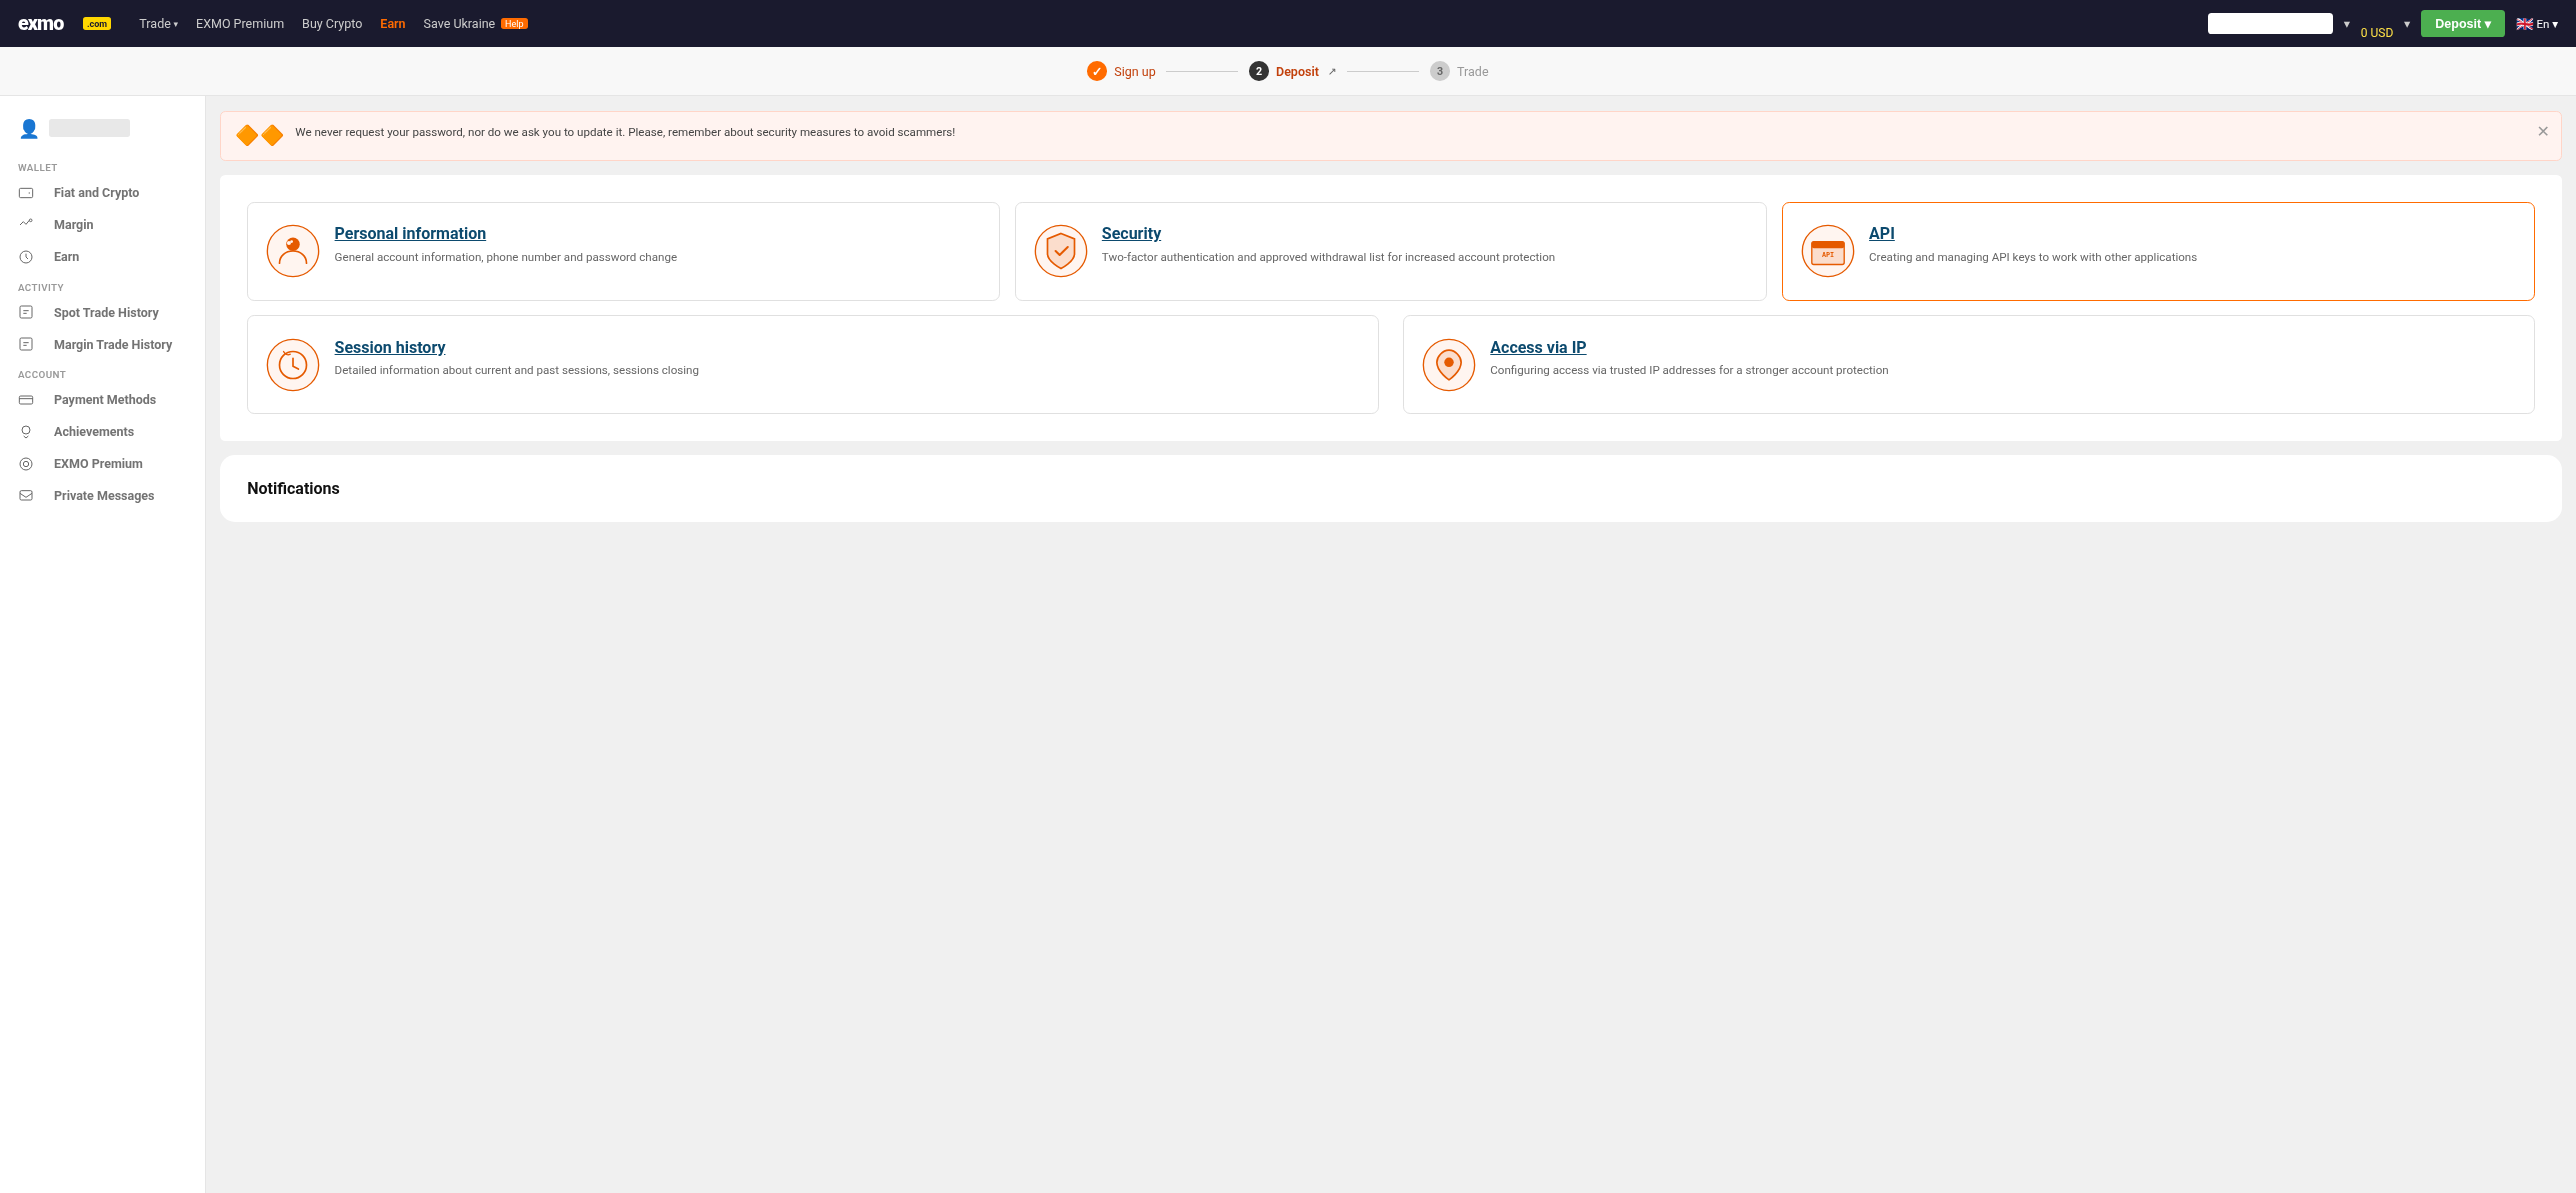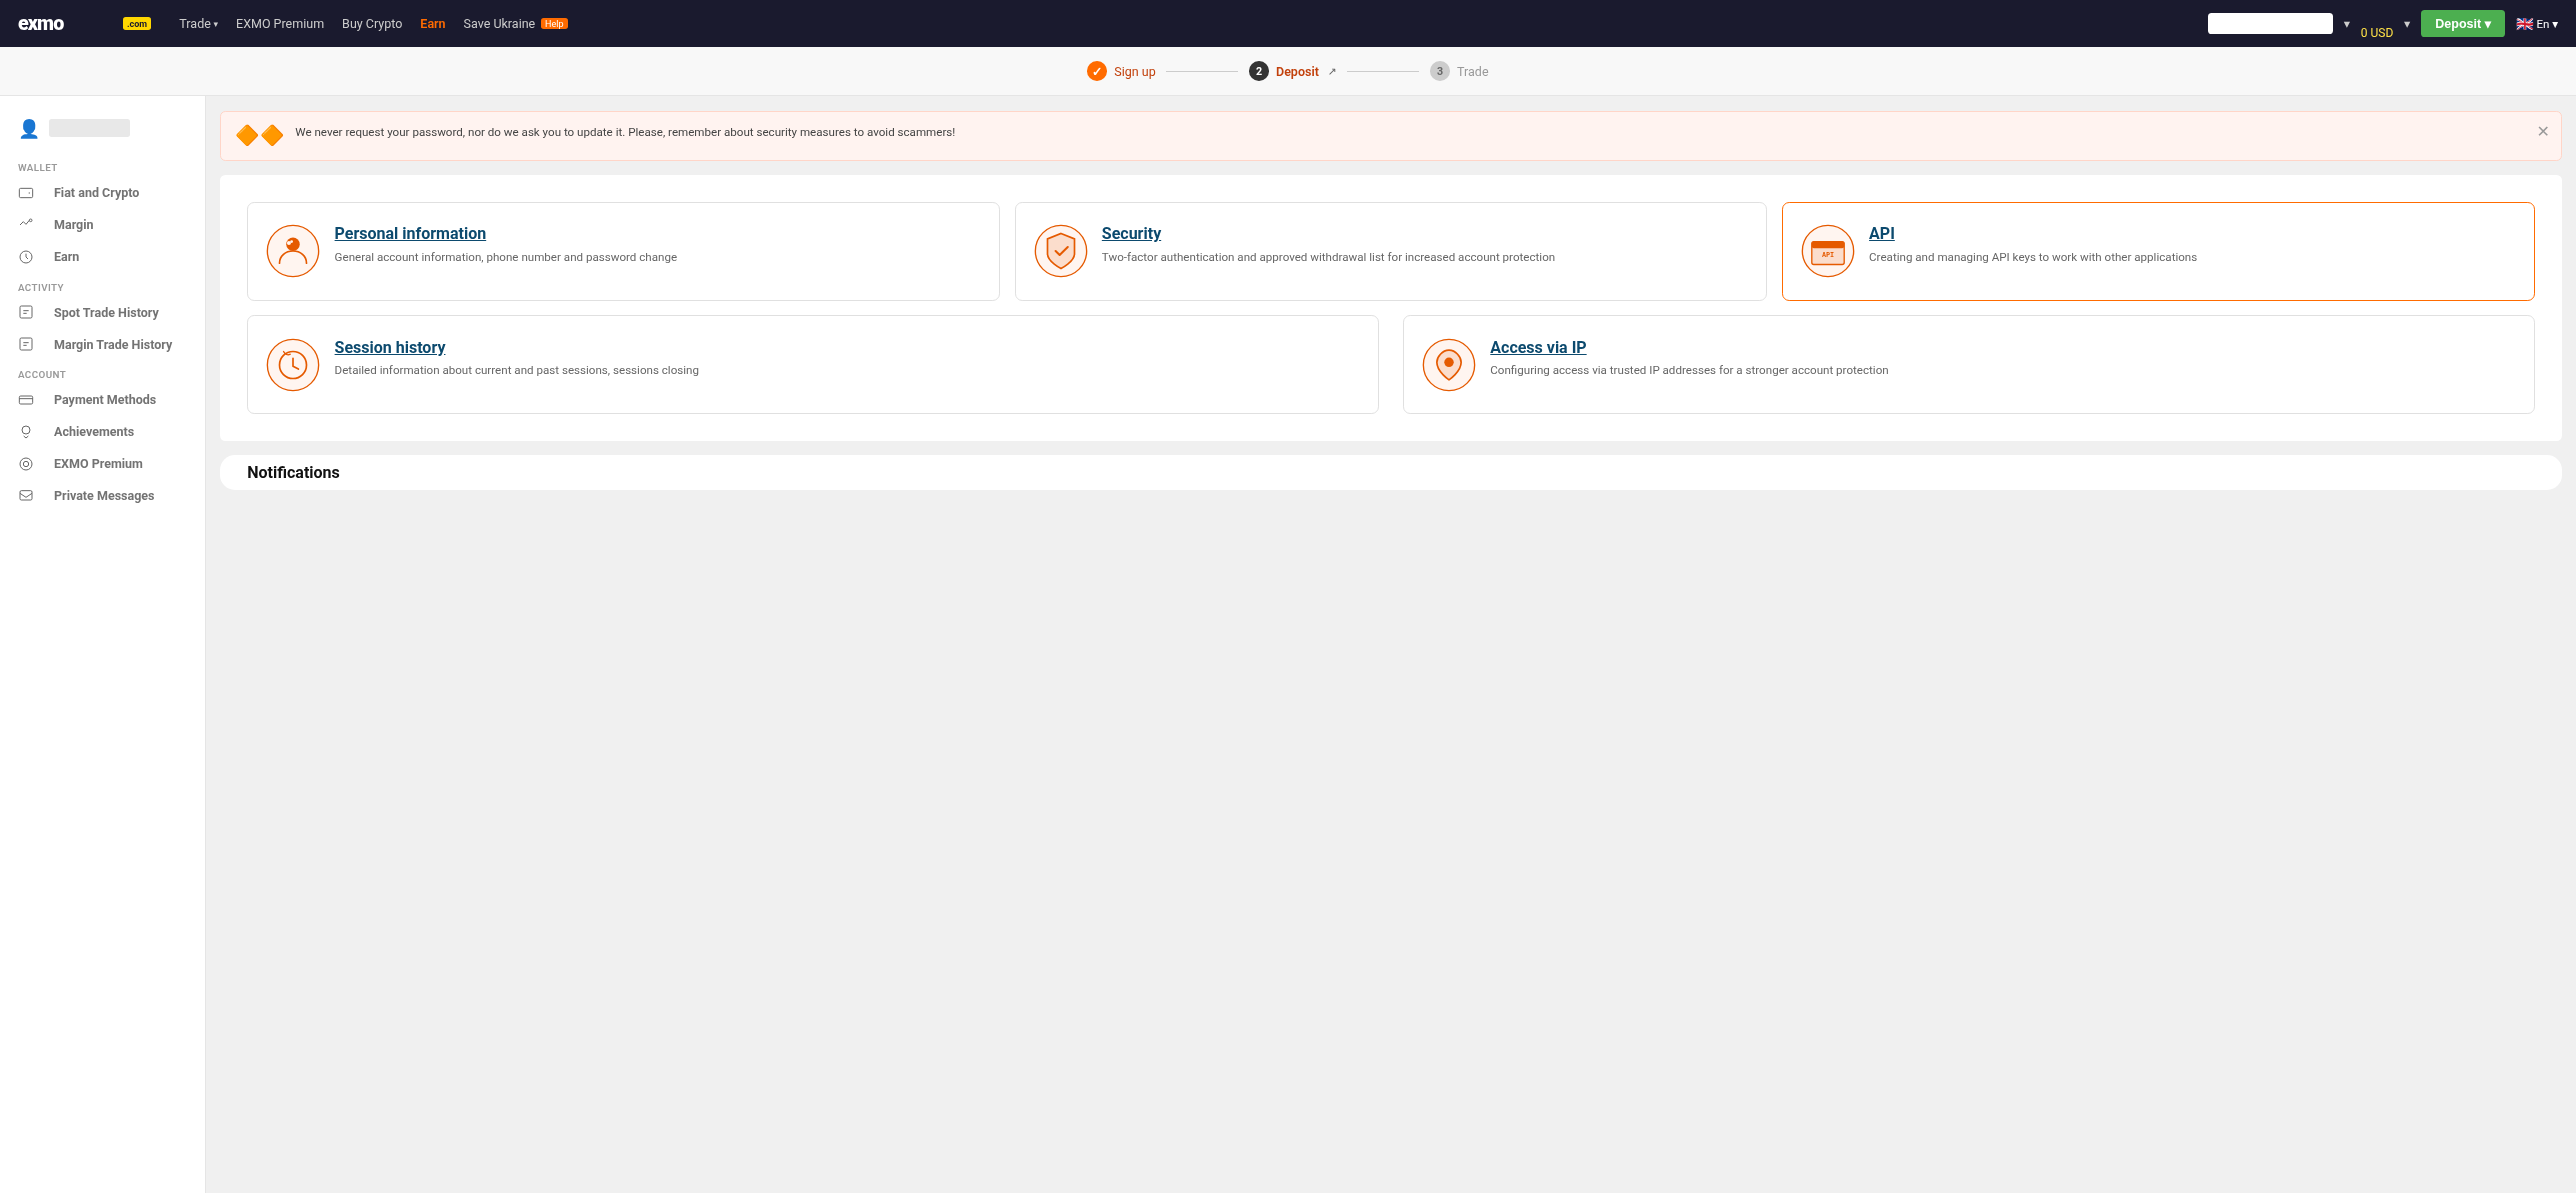--- a/index.html
+++ b/index.html
@@ -2,21 +2,21 @@
 <html style="font-size:14.3px"><head>
   <meta charset="utf-8">
   <style>
     * { box-sizing: border-box; margin: 0; padding: 0; }
     body { font-family: -apple-system, BlinkMacSystemFont, 'Segoe UI', Roboto, sans-serif; background: #f0f0f0; color: #222; font-size: 12.5px; }
 
     
     .header { background: #1a1a2e; display: flex; align-items: center; padding: 0 18px; height: 47px; gap: 21.5px; }
     .logo { display: flex; align-items: center; gap: 20px; margin-right: 7.2px; }
     .logo-exmo { color: white; font-weight: 900; font-size: 19.7px; letter-spacing: -0.9px; }
-    .logo-com { background: #ffd700; color: #1a1a2e; font-size: 9px; font-weight: 700; padding: 1.8px 3.6px; border-radius: 2.7px; margin-left: 40px; }
+    .logo-com { background: #ffd700; color: #1a1a2e; font-size: 9px; font-weight: 700; padding: 1.8px 3.6px; border-radius: 2.7px; }
     .nav { display: flex; align-items: center; gap: 18px; flex: 1; }
     .nav-item { color: #ccc; font-size: 12.5px; cursor: pointer; display: flex; align-items: center; gap: 2.7px; text-decoration: none; }
     .nav-item.earn { color: #ff6b00; font-weight: 600; }
     .save-ukraine { color: #ccc; font-size: 12.5px; display: flex; align-items: center; gap: 5.4px; }
     .help-badge { background: #ff6b00; color: white; font-size: 9px; padding: 0.9px 4.5px; border-radius: 2.7px; }
     .header-right { display: flex; align-items: center; gap: 10.7px; margin-left: auto; }
     .search-box { background: white; border: none; border-radius: 3.6px; padding: 3.6px 9px; width: 125px; font-size: 11.6px; }
     .usd-display { color: #fde047; font-size: 12px; margin-top: 18px; }
     .deposit-btn { background: #4caf50; color: white; border: none; padding: 6.3px 14.3px; border-radius: 3.6px; font-size: 12.5px; font-weight: 600; cursor: pointer; display: flex; align-items: center; gap: 3.6px; }
     .lang { color: white; font-size: 11.6px; display: flex; align-items: center; gap: 2.7px; }
@@ -64,21 +64,21 @@
     .cards-grid { display: grid; grid-template-columns: repeat(3, 1fr); gap: 14.3px; margin-bottom: 14.3px; }
     .cards-grid-2 { display: grid; grid-template-columns: repeat(2, 1fr); gap: 24px; }
     .card { border: 1.3px solid #e0e0e0; border-radius: 7.2px; padding: 21.5px 18px; display: flex; align-items: flex-start; gap: 14.3px; cursor: pointer; transition: border-color 0.2s; }
     .card.highlighted { border-color: #ff6b00; }
     .card-icon { width: 54px; height: 54px; flex-shrink: 0; }
     .card-body {}
     .card-title { font-size: 16px; font-weight: 700; color: #0c4a6e; margin-bottom: 5.4px; text-decoration: underline; }
     .card-desc { font-size: 11.6px; color: #666; line-height: 1.5; }
 
     
-    .notifications-section { margin: 0 14.3px; background: white; border-radius: 15px; padding: 8px 27px; }
+    .notifications-section { margin: 0 14.3px; background: white; border-radius: 15px; padding: 24px 27px; }
     .notif-title { font-size: 16px; font-weight: 700; color: #111; }
 
     .chevron { font-size: 9px; }
   </style>
 </head>
 <body>
 
 <header class="header">
   <div class="logo">
     <span class="logo-exmo">exmo</span>

